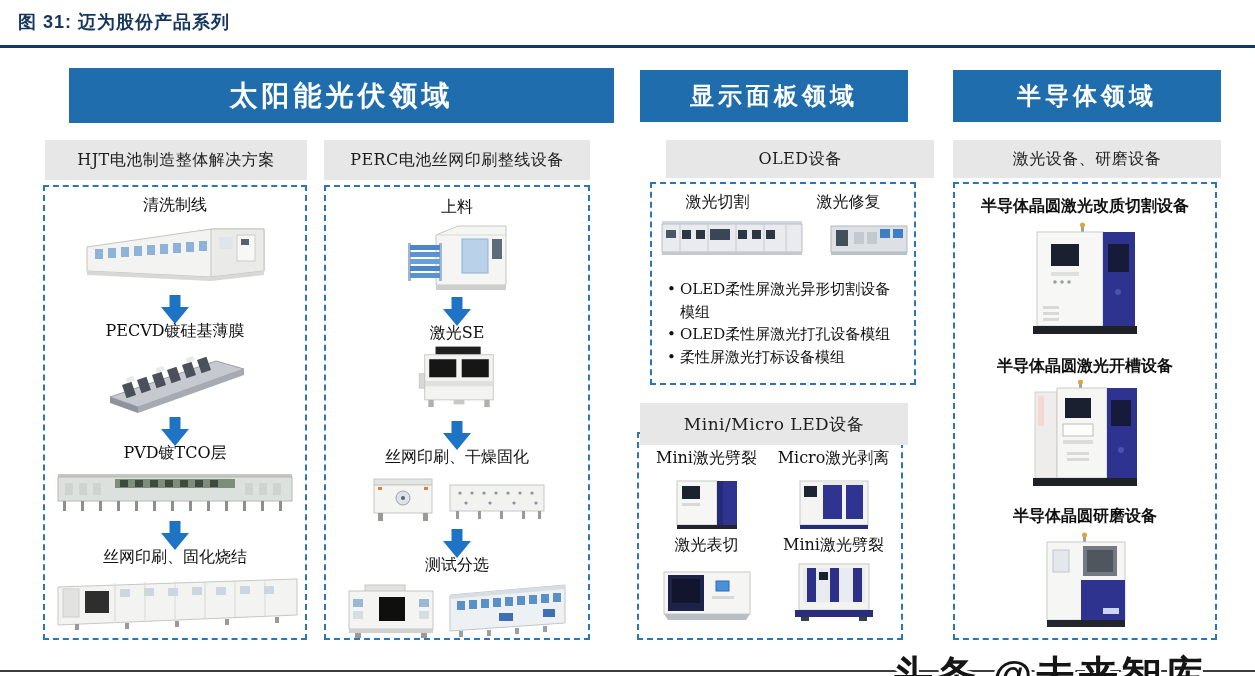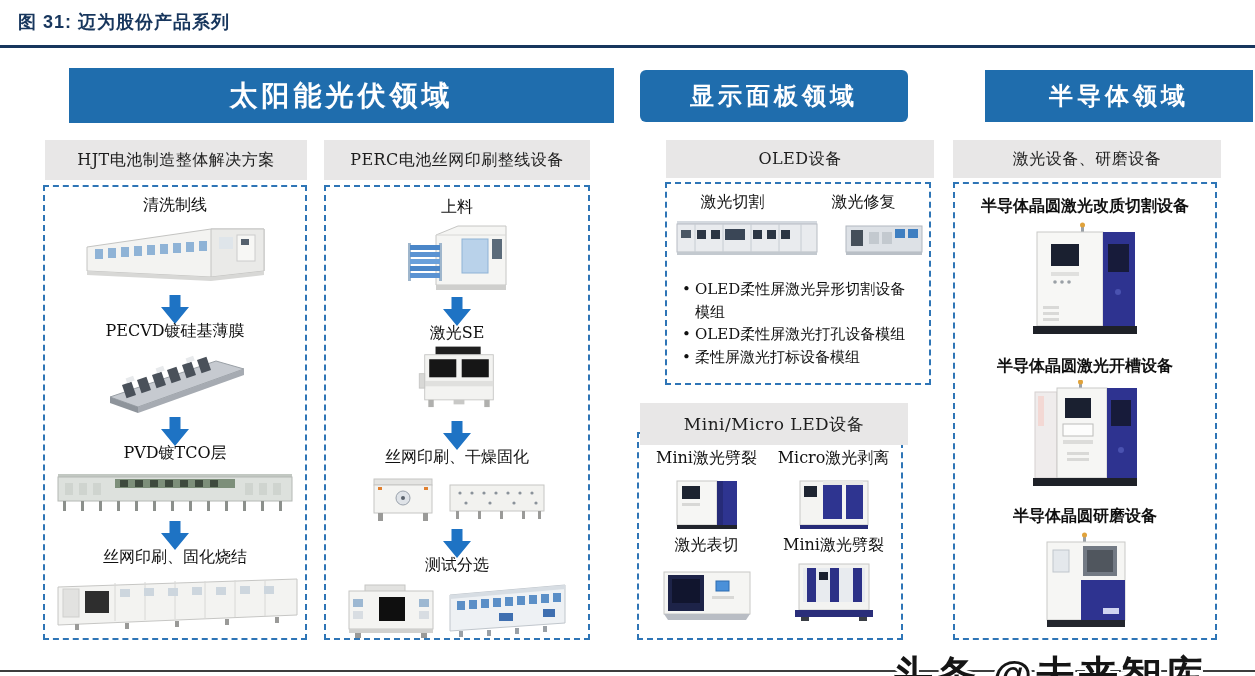--- a/index.html
+++ b/index.html
@@ -6,33 +6,33 @@
   .canvas{position:relative;width:1255px;height:676px;background:#fff;overflow:hidden;
           font-family:"DejaVu Serif",serif;color:#111;}
   .fig-title{position:absolute;left:18px;top:10px;font-family:"Liberation Sans",sans-serif;
              font-weight:bold;font-size:18px;color:#17365d;letter-spacing:1px;}
   .rule{position:absolute;left:0;width:1255px;}
   .rule.top{top:45px;height:3px;background:#17365d;}
   .rule.bottom{top:670px;height:2px;background:#3d3d3d;}
   .hdr{position:absolute;background:#1f6dad;color:#fff;display:flex;align-items:center;
        justify-content:center;font-weight:bold;letter-spacing:4px;}
   .hdr.solar{left:45px;top:68px;width:545px;height:55px;font-size:28px;margin-left:24px;}
-  .hdr.display{left:640px;top:70px;width:268px;height:52px;font-size:24px;border-radius:6px;}
-  .hdr.semi{left:953px;top:70px;width:268px;height:52px;font-size:24px;margin-left:32px;}
+  .hdr.display{left:640px;top:70px;width:268px;height:52px;font-size:24px;}
+  .hdr.semi{left:953px;top:70px;width:268px;height:52px;font-size:24px;}
   .sub{position:absolute;background:#e8e7e7;color:#1d1d1d;display:flex;align-items:center;
        justify-content:center;font-size:16px;letter-spacing:.5px;z-index:2;}
   .sub.hjt{left:45px;top:140px;width:262px;height:40px;}
   .sub.perc{left:324px;top:140px;width:266px;height:40px;}
   .sub.oled{left:640px;top:140px;width:268px;height:38px;margin-left:26px;}
   .sub.semilaser{left:953px;top:140px;width:268px;height:38px;}
   .sub.mm{left:640px;top:403px;width:268px;height:42px;font-size:17px;}
   .dash{position:absolute;border:2px dashed #2e75b6;box-sizing:border-box;z-index:1;}
   .dash.hjtbox{left:43px;top:185px;width:264px;height:455px;}
   .dash.percbox{left:324px;top:185px;width:266px;height:455px;}
-  .dash.oledbox{left:665px;top:182px;width:266px;height:203px;}
+  .dash.oledbox{left:650px;top:182px;width:266px;height:203px;}
   .dash.mmbox{left:637px;top:432px;width:266px;height:208px;}
   .dash.semibox{left:953px;top:182px;width:264px;height:458px;font-weight:bold;}
   .lbl{position:absolute;left:0;right:0;text-align:center;font-size:16px;color:#101010;}
   .arrow{position:absolute;left:50%;transform:translateX(-50%);width:30px;height:30px;}
   .m{position:absolute;}
   .mrow{position:absolute;left:0;right:0;display:flex;justify-content:center;align-items:flex-end;gap:10px;}
   .bullets{position:absolute;left:14px;top:94px;width:232px;font-size:15px;line-height:1.5;color:#101010;}
   .bullets .bi{position:relative;padding-left:14px;}
   .bullets .bi::before{content:"\2022";position:absolute;left:1px;top:0;}
   .oled-labels{position:absolute;left:0;right:0;top:8px;display:grid;grid-template-columns:1fr 1fr;

